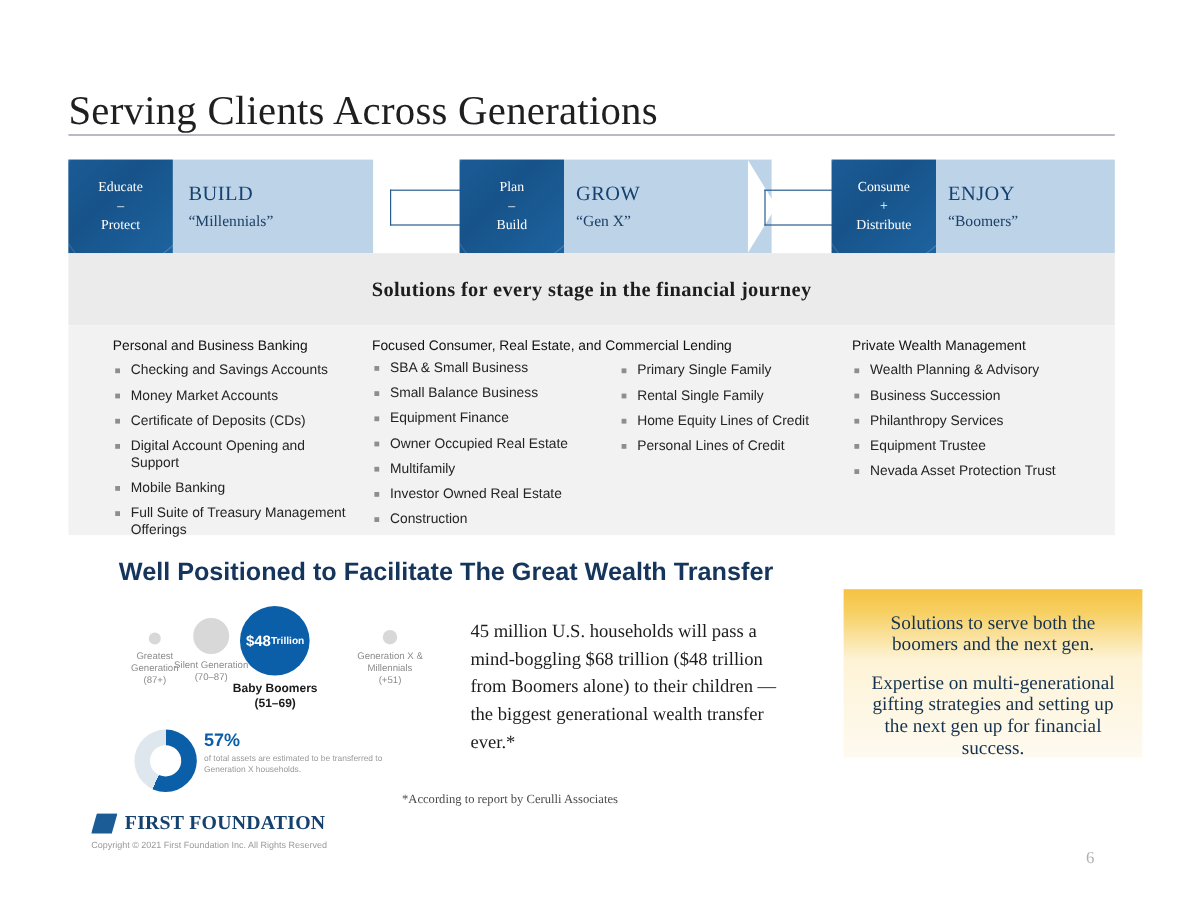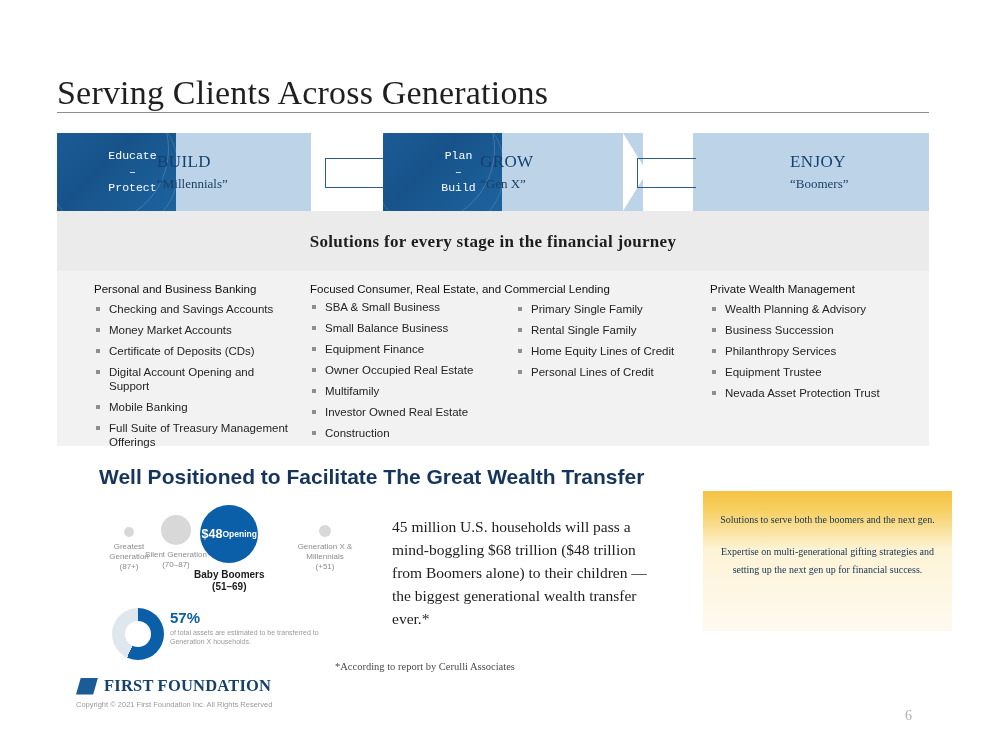--- a/index.html
+++ b/index.html
@@ -54,25 +54,24 @@
     top: 0;
     width: 87px;
     height: 78px;
     background: linear-gradient(135deg, #1b5b96 0%, #17538a 40%, #1d639f 100%);
     overflow: hidden;
     color: #ffffff;
     display: flex;
     flex-direction: column;
     align-items: center;
     justify-content: center;
-    font-family: Liberation Mono, monospace;
+    font-family: Liberation Serif, serif;
     font-size: 11.5px;
     line-height: 16px;
     text-align: center;
-    padding-left: 32px;
   }
   .stage-dark .swoosh {
     position: absolute;
     width: 150px;
     height: 150px;
     border: 1px solid rgba(255,255,255,0.18);
     border-radius: 50%;
     top: -60px;
     left: -40px;
   }
@@ -302,21 +301,21 @@
 
   
   .callout {
     position: absolute;
     left: 703px;
     top: 491px;
     width: 249px;
     height: 140px;
     background: linear-gradient(180deg, #f5c243 0%, #f7d063 14%, #fdf3d6 42%, #fefaf0 100%);
     font-family: "Liberation Serif", serif;
-    font-size: 10px;
+    font-size: 16px;
     line-height: 18px;
     color: #14324f;
     text-align: center;
     box-sizing: border-box;
     padding: 20px 14px 10px 14px;
   }
   .callout p { margin: 0 0 14px 0; }
 
   
   .logo {
@@ -391,20 +390,27 @@
     <div class="swoosh2"></div>
     <span>Plan</span>
     <span>–</span>
     <span>Build</span>
   </div>
   <div class="stage-label" style="left:423px;">
     <div class="big">GROW</div>
     <div class="sub">“Gen X”</div>
   </div>
 
+  <div class="stage-dark" style="left:636px;">
+    <div class="swoosh"></div>
+    <div class="swoosh2"></div>
+    <span>Consume</span>
+    <span>+</span>
+    <span>Distribute</span>
+  </div>
   <div class="stage-label" style="left:733px;">
     <div class="big">ENJOY</div>
     <div class="sub">“Boomers”</div>
   </div>
 </div>
 
 <div class="solutions-band"></div>
 <div class="lists-bg"></div>
 <div class="solutions-title">Solutions for every stage in the financial journey</div>
 
@@ -463,21 +469,21 @@
     <div>(87+)</div>
   </div>
   <div class="gen-item" style="left:44px;top:10px;width:64px;">
     <div class="gen-dot" style="width:30px;height:30px;background:#d8d8d8;"></div>
     <div>Silent Generation</div>
     <div>(70–87)</div>
   </div>
   <div class="gen-main">
     <div class="circle">
       <span>$48</span>
-      <span class="small">Opening</span>
+      <span class="small">Trillion</span>
     </div>
     <div class="cap">
       <div>Baby Boomers</div>
       <div>(51–69)</div>
     </div>
   </div>
   <div class="gen-item" style="left:185px;top:20px;width:80px;">
     <div class="gen-dot" style="width:12px;height:12px;background:#d8d8d8;"></div>
     <div>Generation X &amp; Millennials</div>
     <div>(+51)</div>

